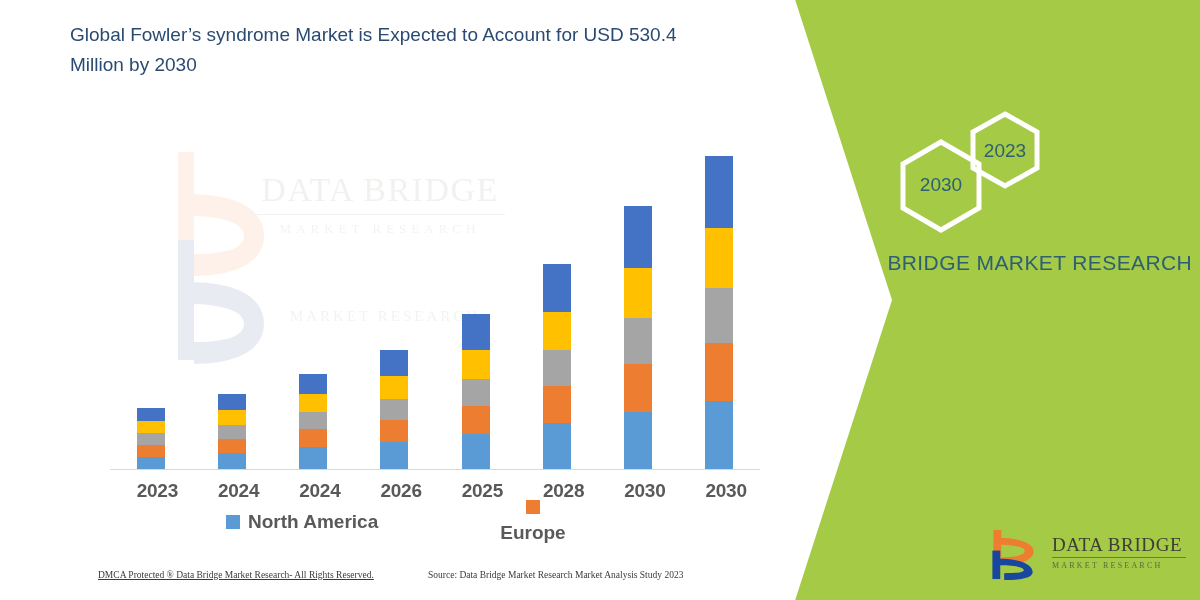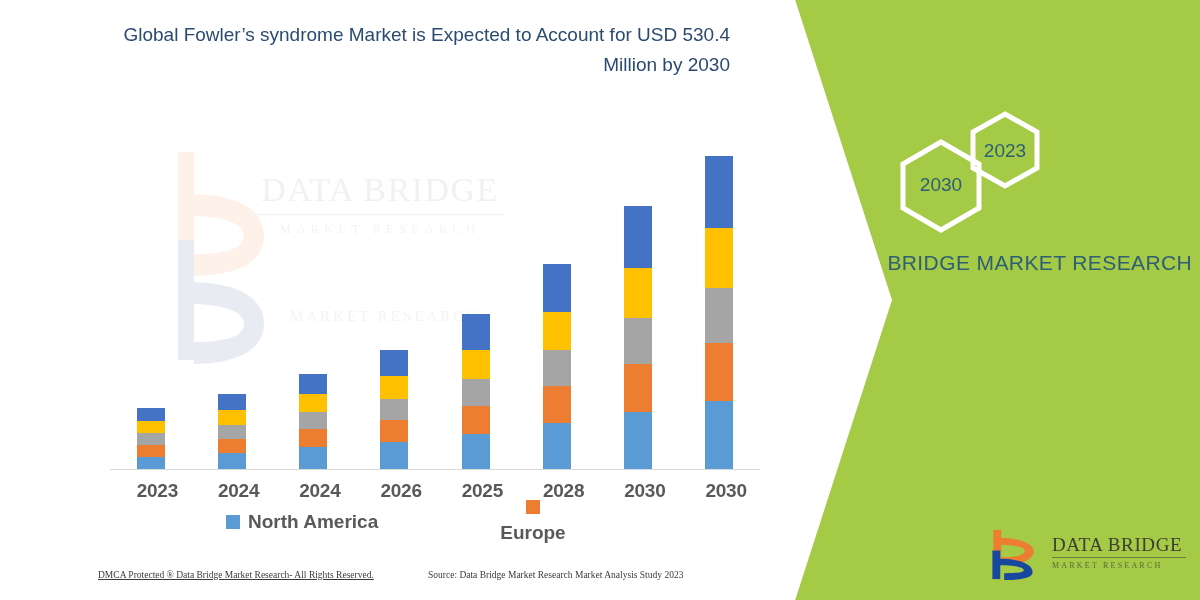--- a/index.html
+++ b/index.html
@@ -55,21 +55,21 @@
   }
   .logo-text .rule { height: 1px; background: #6e7a4a; margin: 2px 0 3px 0; }
   .logo-text .l2 {
     font-family: "Liberation Serif", serif; font-size: 8px;
     color: #5d6a3c; letter-spacing: 2.2px;
   }
 
   
   .chart-title {
     position: absolute; left: 70px; top: 20px; width: 660px;
-    text-align: right; color: #2b4a72;
+    text-align: left; color: #2b4a72;
     font-size: 19px; line-height: 30px; font-weight: 400;
   }
 
   .plot { position: absolute; left: 0; top: 140px; width: 790px; height: 330px; }
   .axis-line {
     position: absolute; left: 110px; bottom: 0; width: 650px; height: 1px;
     background: #d9d9d9;
   }
   .bars {
     position: absolute; left: 110px; bottom: 1px; width: 650px; height: 320px;

